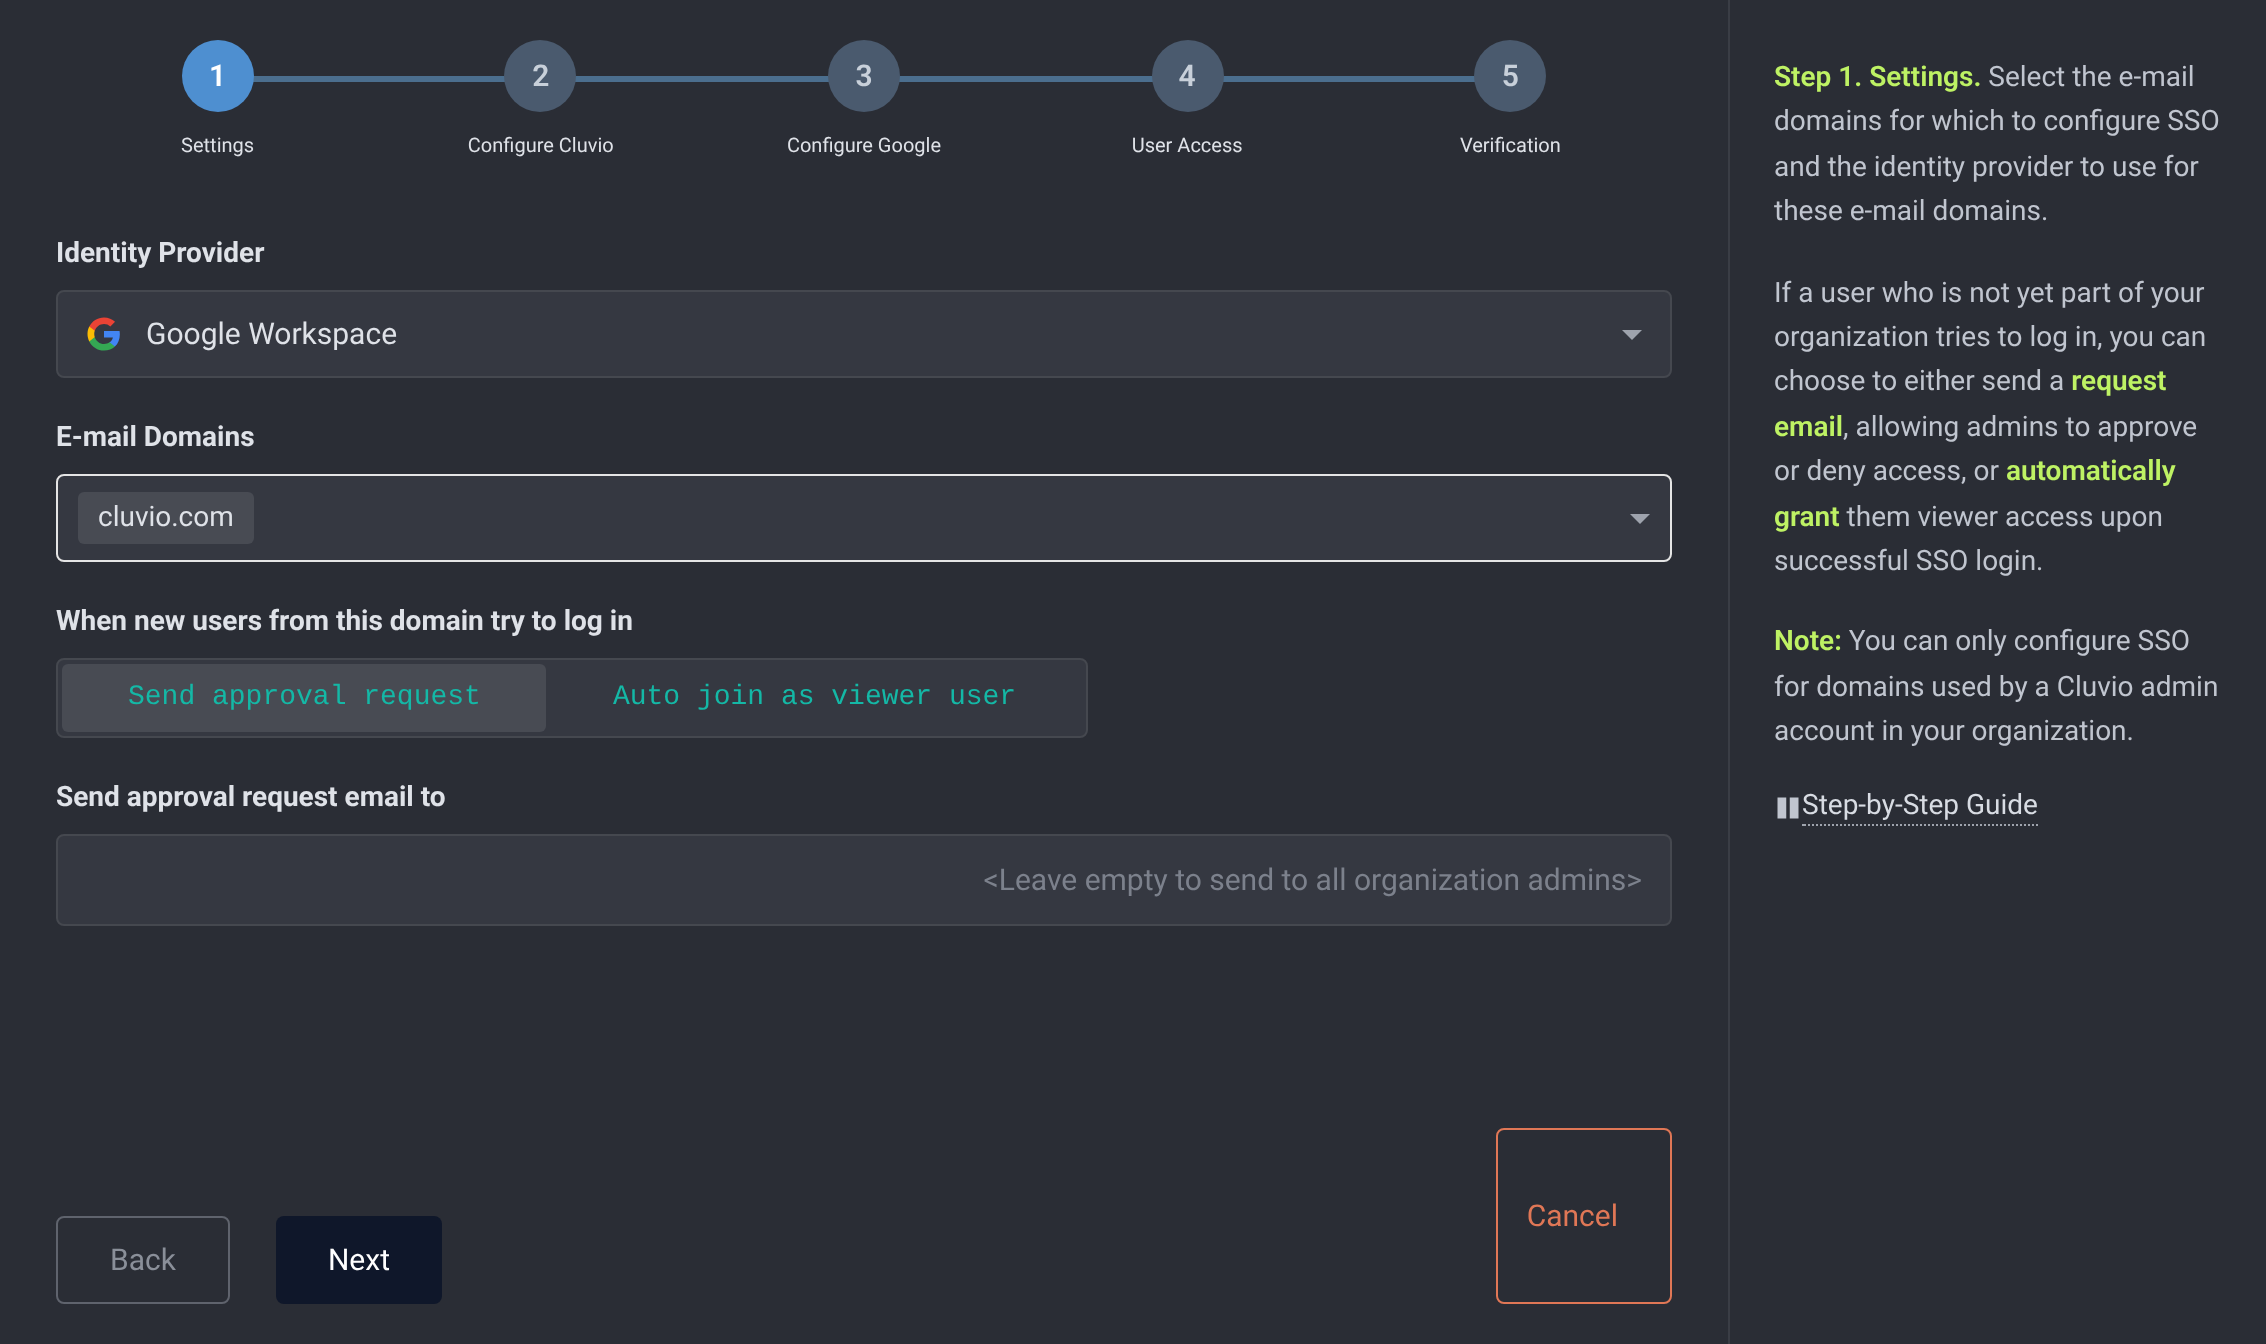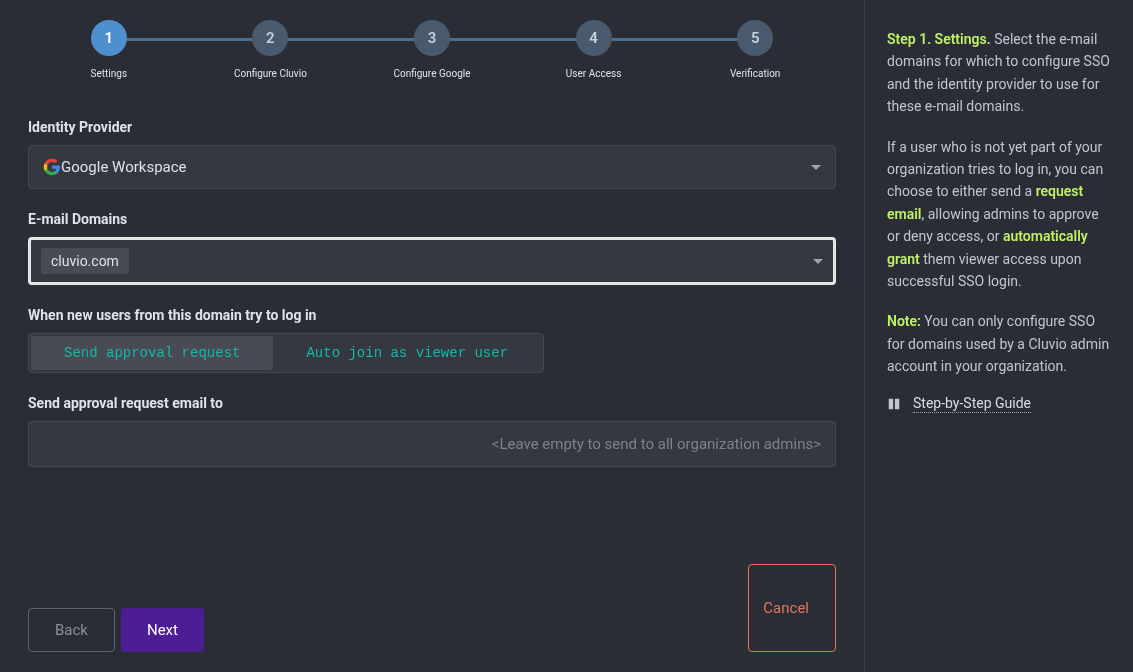--- a/index.html
+++ b/index.html
@@ -94,35 +94,36 @@
       display: flex;
       align-items: center;
       justify-content: space-between;
       cursor: pointer;
       font-size: 15px;
       color: #dfe2e8;
     }
     .select-content {
       display: flex;
       align-items: center;
+      gap: 12px;
     }
     .google-icon {
       width: 18px;
       height: 18px;
     }
     .chevron-down {
       width: 0;
       height: 0;
       border-left: 5px solid transparent;
       border-right: 5px solid transparent;
       border-top: 5px solid #9ea3ad;
     }
     .tag-box {
       background: #353841;
-      border: 3px solid #e5e5e5;
+      border: 1px solid #e5e5e5;
       border-radius: 4px;
       padding: 8px 10px;
       display: flex;
       align-items: center;
       justify-content: space-between;
       cursor: pointer;
     }
     .tag {
       background: #484b53;
       border-radius: 3px;
@@ -172,38 +173,38 @@
     
     
     .footer-buttons {
       margin-top: auto;
       display: flex;
       justify-content: space-between;
       padding-top: 20px;
     }
     .footer-left {
       display: flex;
-      gap: 6px;
+      gap: 23px;
       margin-top: 44px;
     }
     .btn {
       padding: 12px 26px;
       font-size: 15px;
       border-radius: 4px;
       cursor: pointer;
       font-family: inherit;
       border: 1px solid transparent;
     }
     .btn-back {
       background: transparent;
       border: 1px solid #5f636d;
       color: #8a8f99;
     }
     .btn-next {
-      background: #4c1d95;
+      background: #0f172a;
       color: #fff;
       border: none;
     }
     .btn-cancel {
       background: transparent;
       border: 1px solid #e07756;
       color: #e07756;
       padding-left: 14px;
     }
     
@@ -214,21 +215,21 @@
       color: #c0c5cf;
       margin-bottom: 18px;
     }
     .sidebar strong {
       color: #bef264;
       font-weight: 600;
     }
     .guide-link {
       display: flex;
       align-items: center;
-      gap: 12px;
+      gap: 0;
       font-size: 14px;
       color: #d8dce3;
       text-decoration: none;
       margin-top: 6px;
     }
     .guide-link span {
       border-bottom: 1px dotted #9ea3ad;
       padding-bottom: 1px;
     }
     .book-icon {

